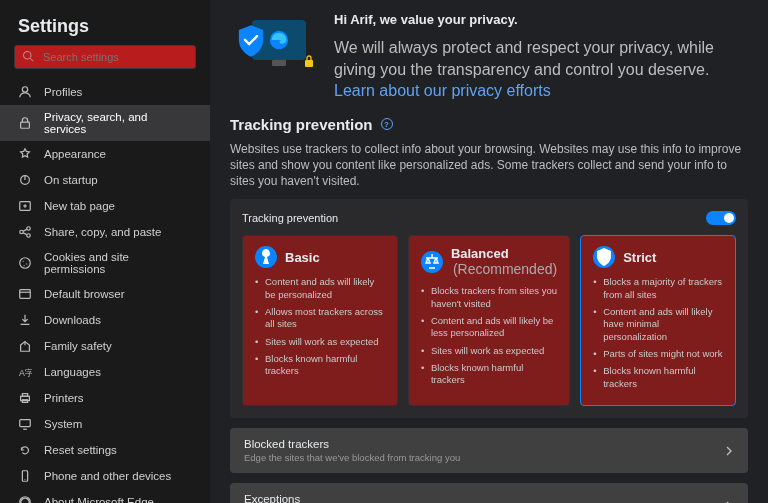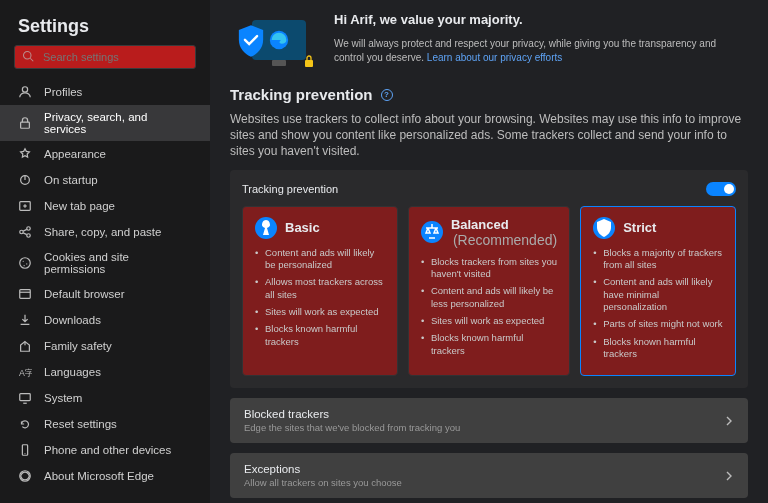--- a/index.html
+++ b/index.html
@@ -85,21 +85,21 @@
 .shield-big {
   position: absolute; left: 6px; top: 12px;
   width: 30px; height: 34px;
 }
 .lock-sm {
   position: absolute; right: 2px; bottom: 4px;
   width: 10px; height: 14px;
 }
 .hero-txt { flex: 1; }
 .hero-title { font-size: 13px; font-weight: 600; margin-bottom: 4px; }
-.hero-desc { font-size: 10px; color: #bdbdbd; line-height: 1.35; margin-top: 10px; }
+.hero-desc { font-size: 16px; color: #bdbdbd; line-height: 1.35; margin-top: 10px; }
 .hero-desc a { color: #5ea3f5; text-decoration: none; }
 
 h2.section {
   font-size: 15px; font-weight: 600;
   margin: 6px 0 8px;
   display: flex; align-items: center; gap: 8px;
 }
 .info-icon {
   width: 12px; height: 12px;
   border: 1px solid #5ea3f5;
@@ -265,20 +265,28 @@
           <path d="M8 3l5 4v7H3V7z" class="icon-stroke"></path>
           <path d="M8 3v4" class="icon-stroke"></path>
         </svg>
         <span>Family safety</span>
       </div>
       <div class="nav-item">
         <svg class="n-icon" viewBox="0 0 16 16">
           <text x="1" y="12" font-size="10" fill="#bbb">A字</text>
         </svg>
         <span>Languages</span>
+      </div>
+      <div class="nav-item">
+        <svg class="n-icon" viewBox="0 0 16 16">
+          <rect x="3" y="6" width="10" height="5" class="icon-stroke"></rect>
+          <rect x="5" y="3" width="6" height="3" class="icon-stroke"></rect>
+          <rect x="5" y="10" width="6" height="3" class="icon-stroke"></rect>
+        </svg>
+        <span>Printers</span>
       </div>
       <div class="nav-item">
         <svg class="n-icon" viewBox="0 0 16 16">
           <rect x="2" y="3" width="12" height="8" rx="1" class="icon-stroke"></rect>
           <line x1="6" y1="14" x2="10" y2="14" class="icon-stroke"></line>
         </svg>
         <span>System</span>
       </div>
       <div class="nav-item">
         <svg class="n-icon" viewBox="0 0 16 16">
@@ -318,21 +326,21 @@
       <svg class="shield-big" viewBox="0 0 24 28">
         <path d="M12 1 L22 5 V13 C22 20 17 25 12 27 C7 25 2 20 2 13 V5 Z" fill="#0a84ff"></path>
         <path d="M7 13 L10.5 16.5 L17 10" stroke="#fff" stroke-width="2" fill="none" stroke-linecap="round"></path>
       </svg>
       <svg class="lock-sm" viewBox="0 0 10 14">
         <rect x="1" y="6" width="8" height="7" rx="1" fill="#f5c518"></rect>
         <path d="M3 6 V4 a2 2 0 0 1 4 0 V6" stroke="#f5c518" stroke-width="1.3" fill="none"></path>
       </svg>
     </div>
     <div class="hero-txt">
-      <div class="hero-title">Hi Arif, we value your majority.</div>
+      <div class="hero-title">Hi Arif, we value your privacy.</div>
       <div class="hero-desc">
         <span>We will always protect and respect your privacy, while giving you the transparency and control you deserve. </span><a href="#">Learn about our privacy efforts</a>
       </div>
     </div>
   </div>
 
   <h2 class="section">
     <span>Tracking prevention</span>
     <span class="info-icon">?</span>
   </h2>

